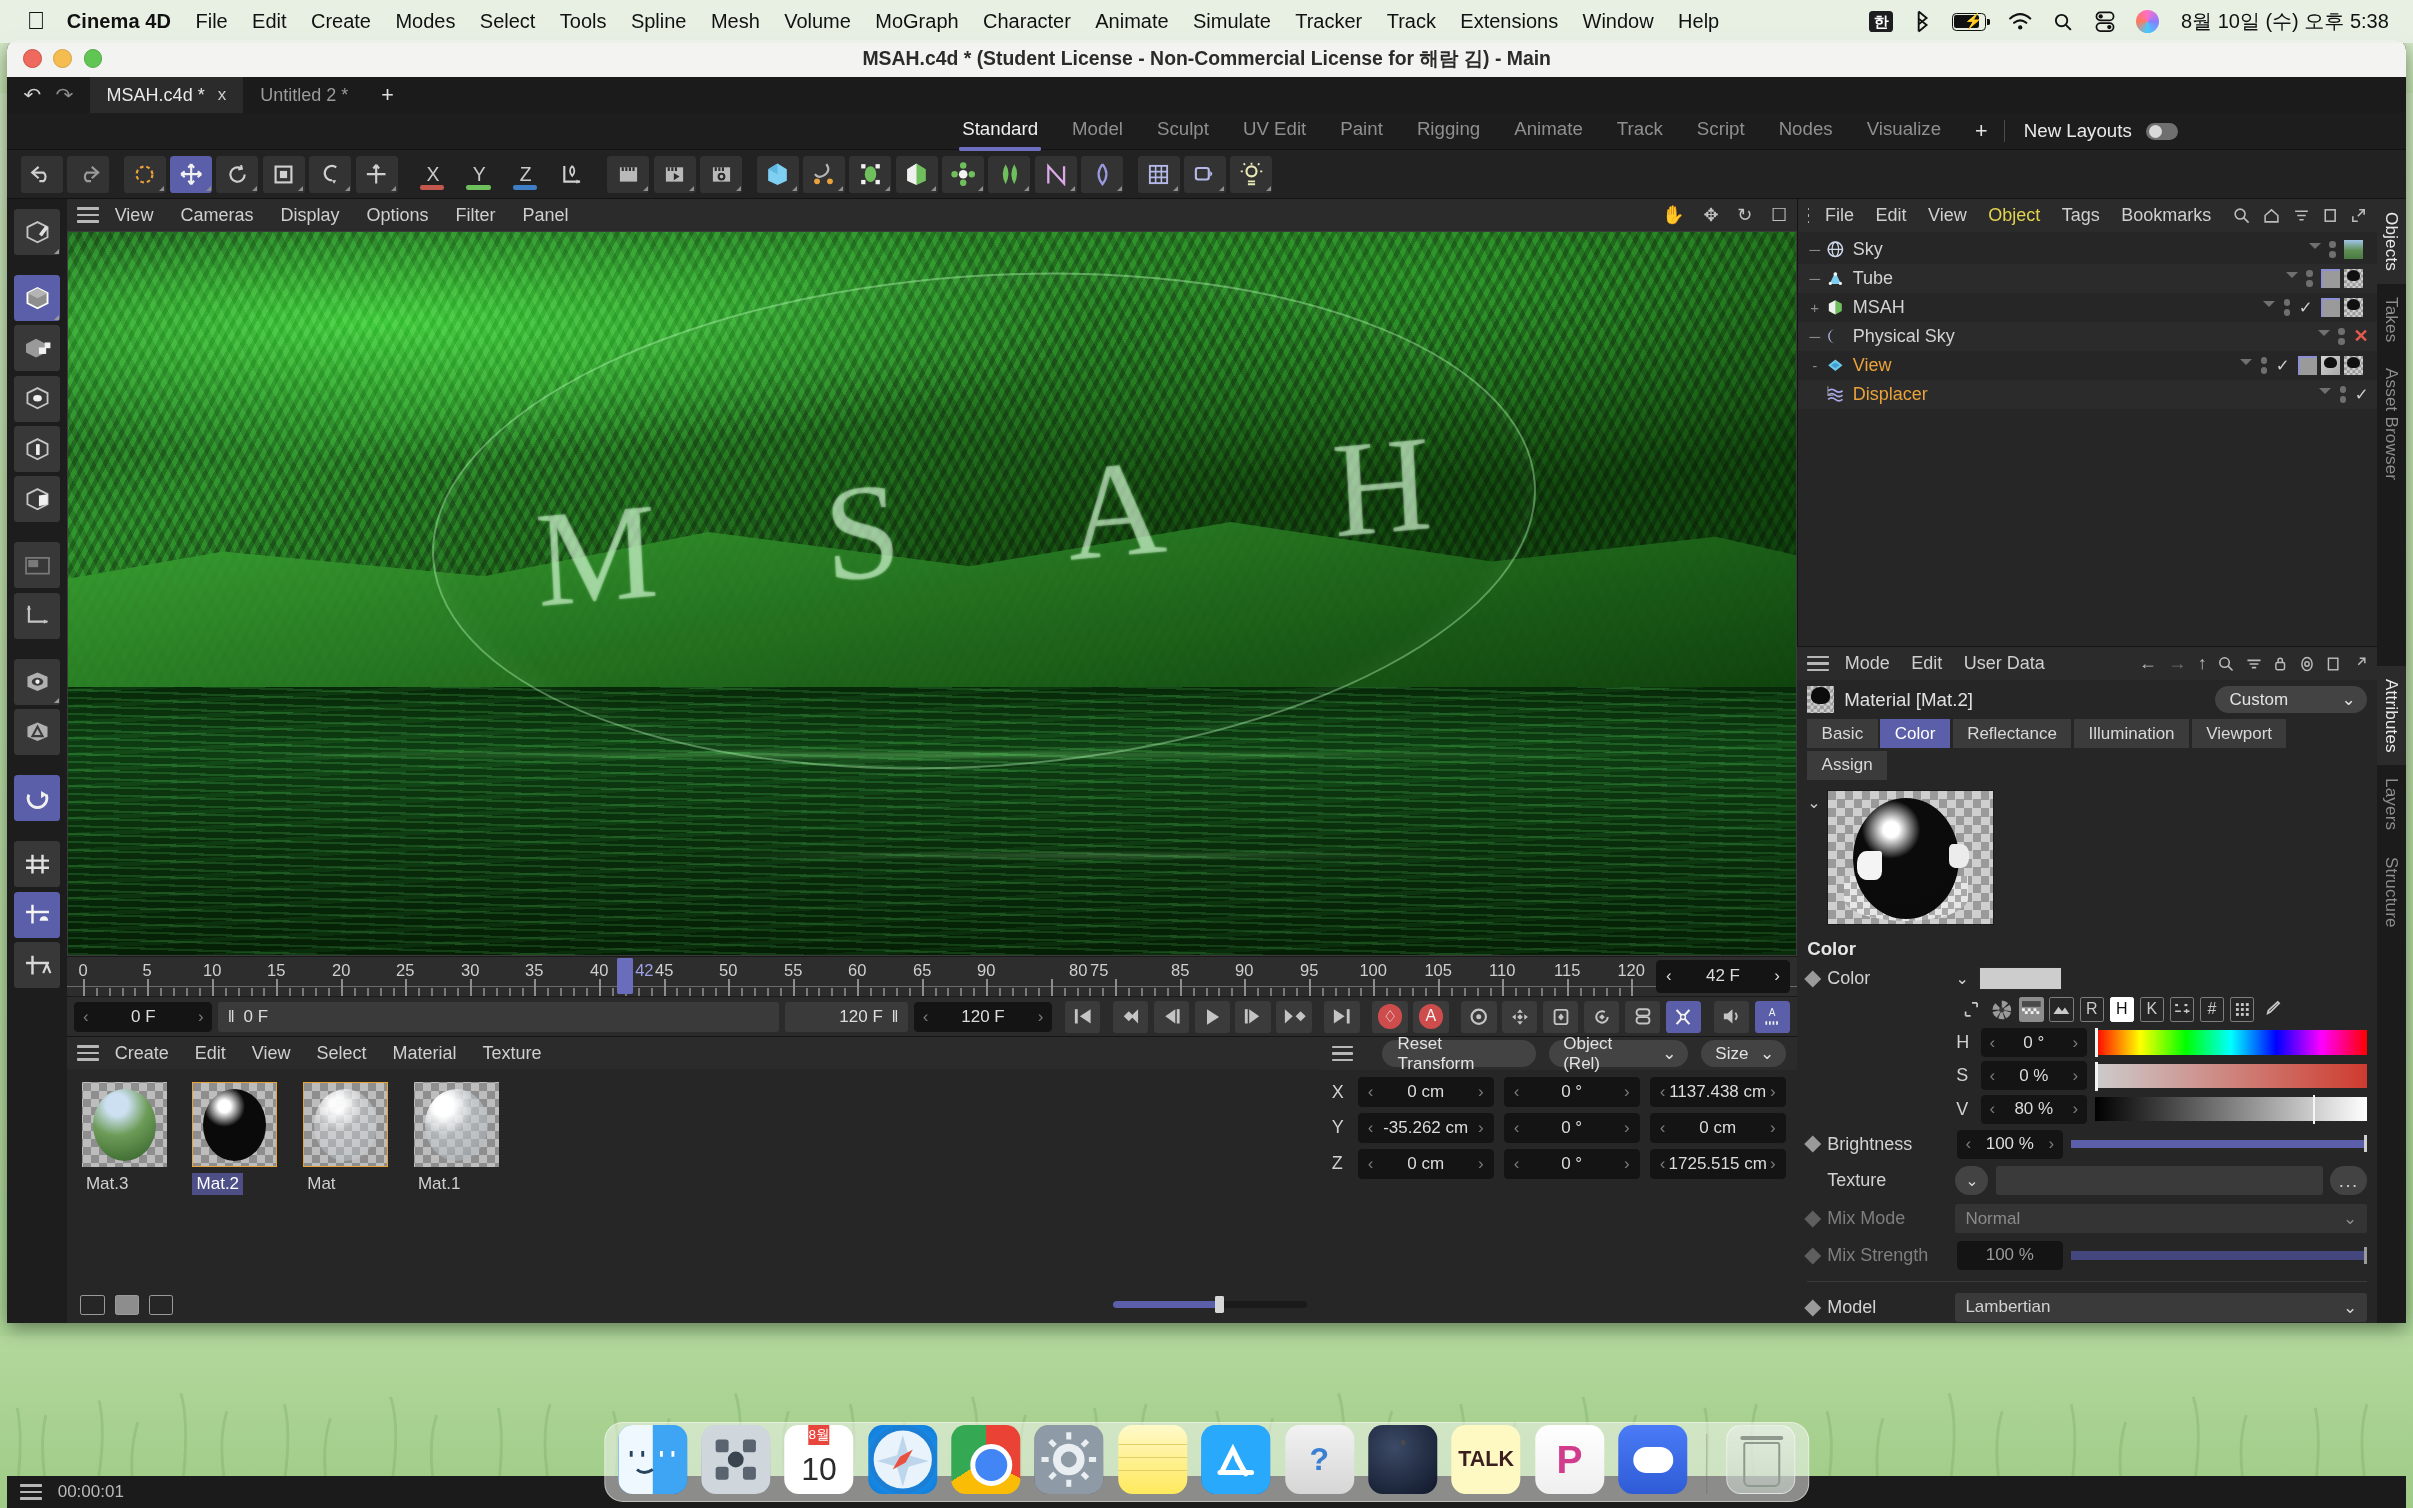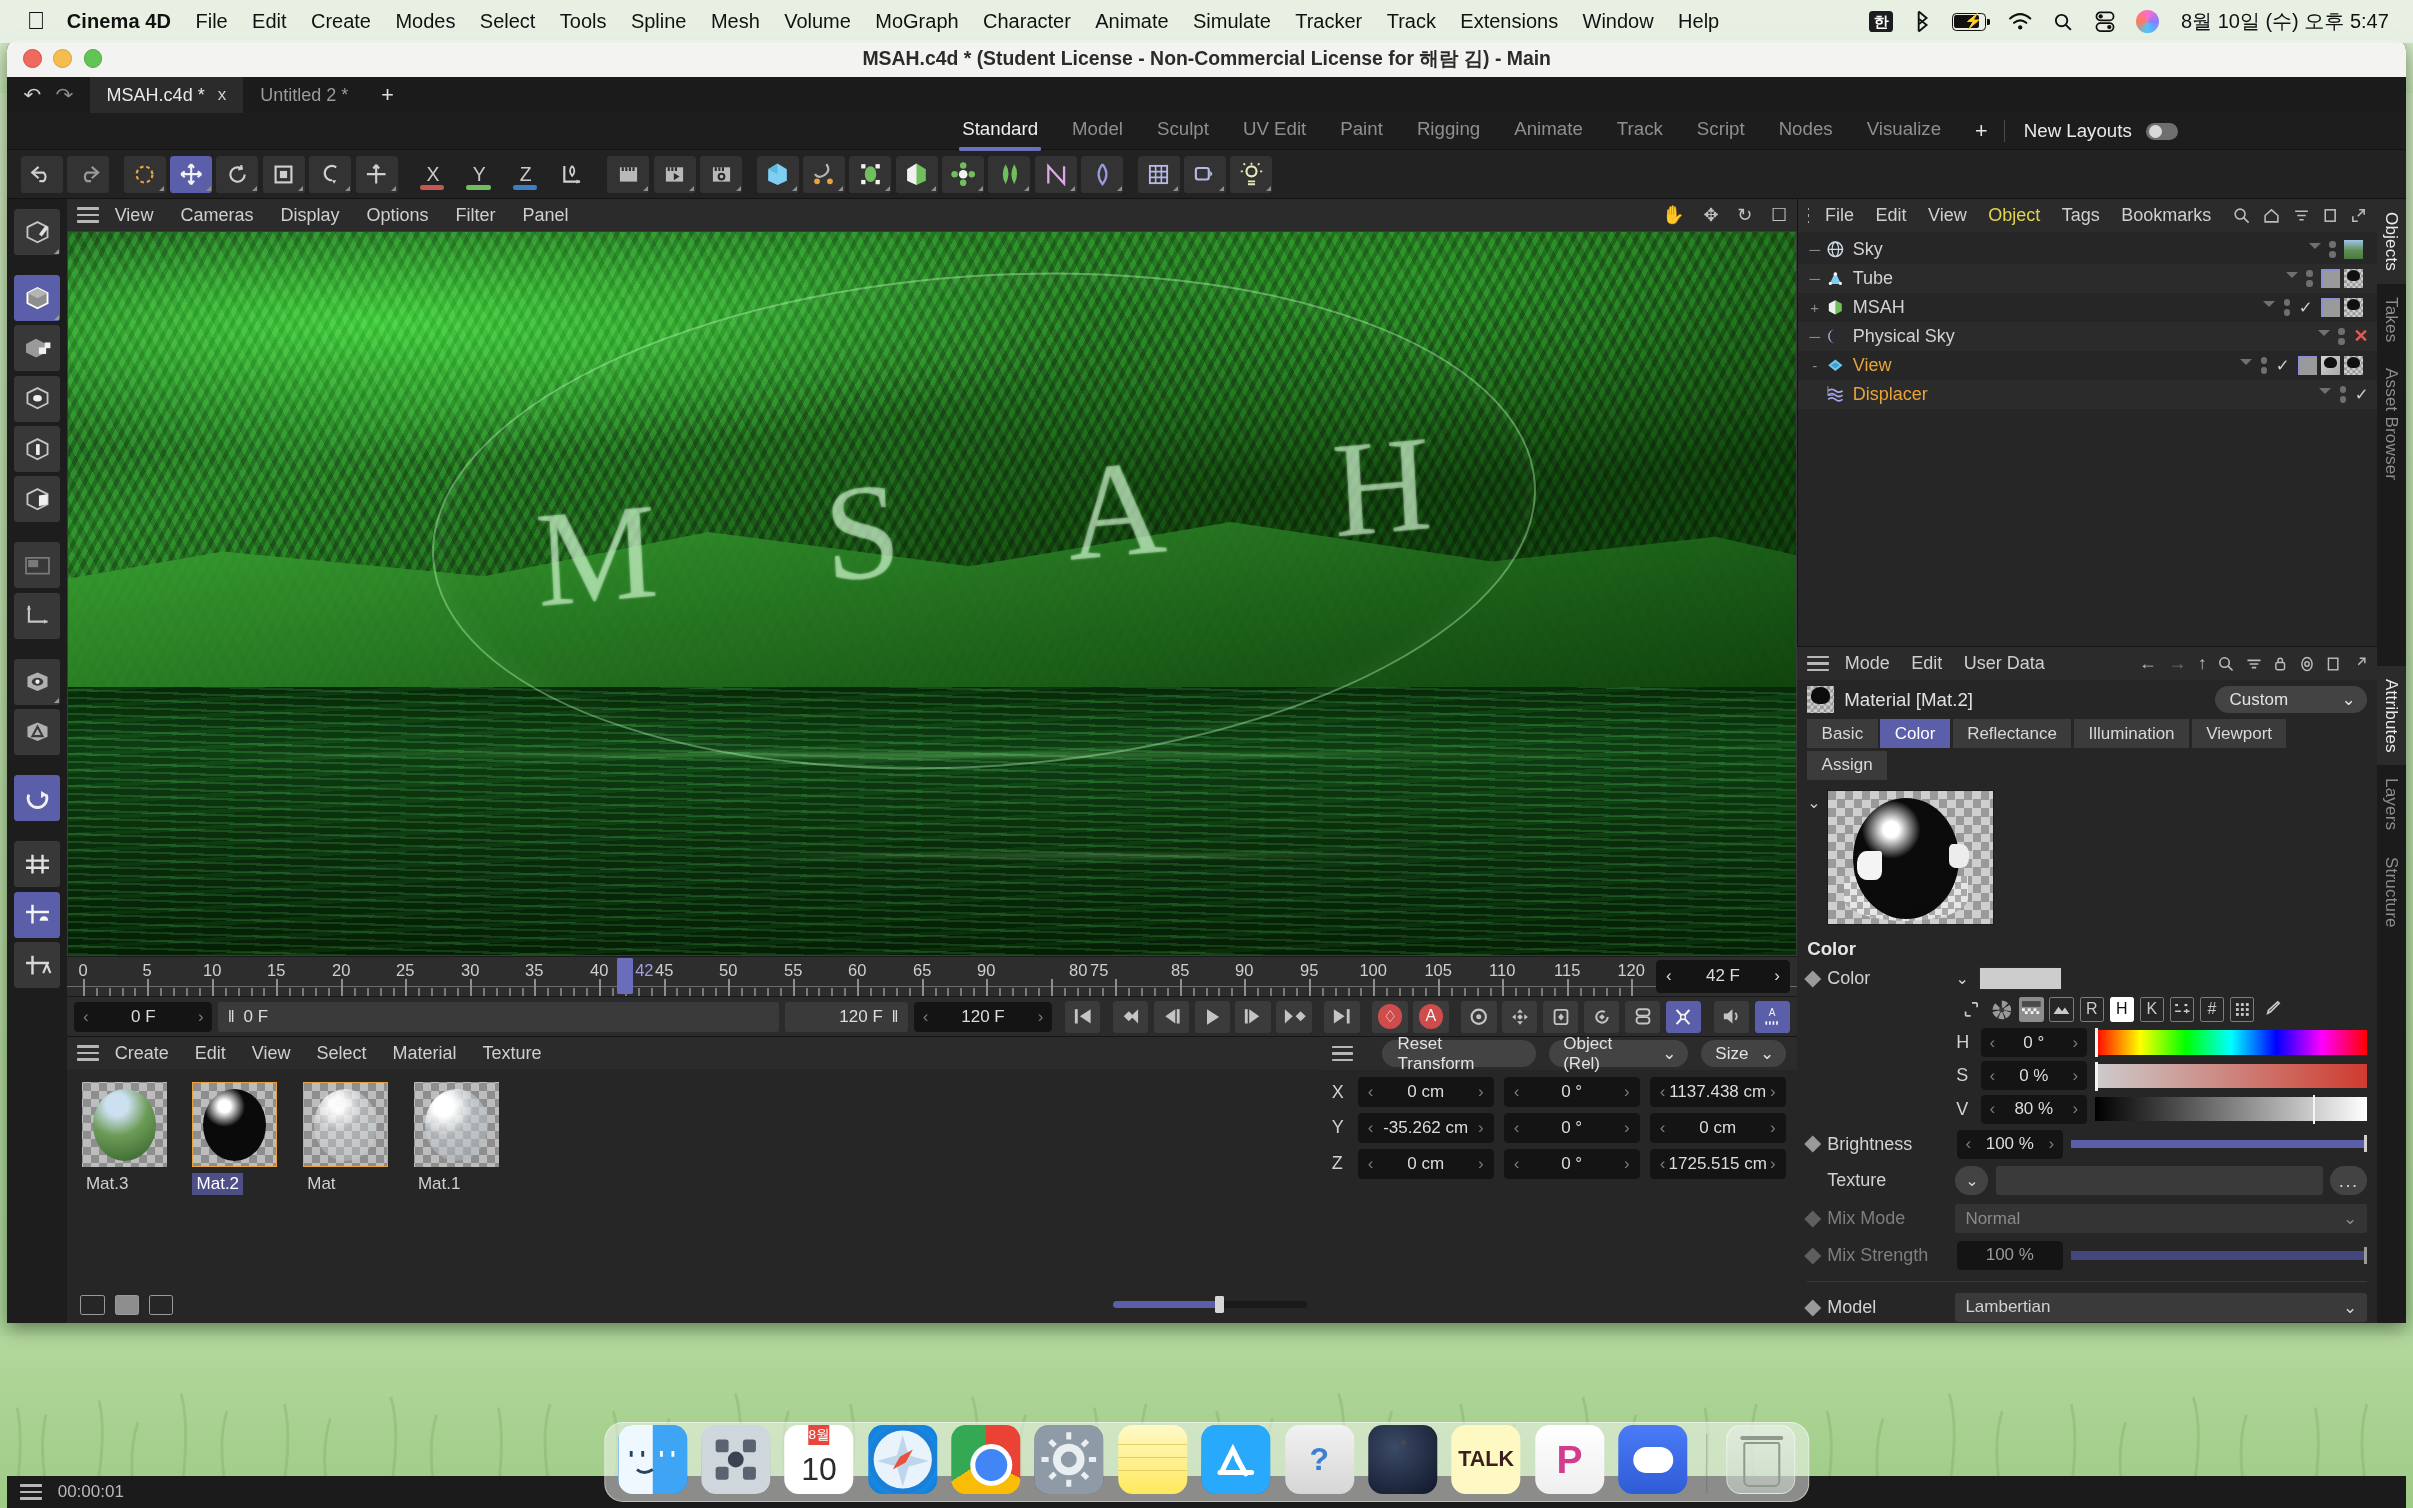--- a/index.html
+++ b/index.html
@@ -575,21 +575,21 @@
     </span>
     <span class="mb-icon">
       <svg width="20" height="21.5" viewBox="0 0 28 30">
         <rect x="2" y="2" width="24" height="11" rx="5.5" stroke="#111" stroke-width="2.4" fill="none"></rect>
           <circle cx="8" cy="7.5" r="3" fill="#111"></circle>
         <rect x="2" y="17" width="24" height="11" rx="5.5" stroke="#111" stroke-width="2.4" fill="none"></rect>
           <circle cx="20" cy="22.5" r="3" fill="#111"></circle>
       </svg>
     </span>
     <span class="siri"></span>
-    <span id="clock">8월 10일 (수) 오후 5:47</span>
+    <span id="clock">8월 10일 (수) 오후 5:38</span>
   </div>
 </div>
 
 <div id="c4dwin">
 
   <div id="titlebar">
     <div class="lights">
       <span class="light l-red"></span>
       <span class="light l-yellow"></span>
       <span class="light l-green"></span>

